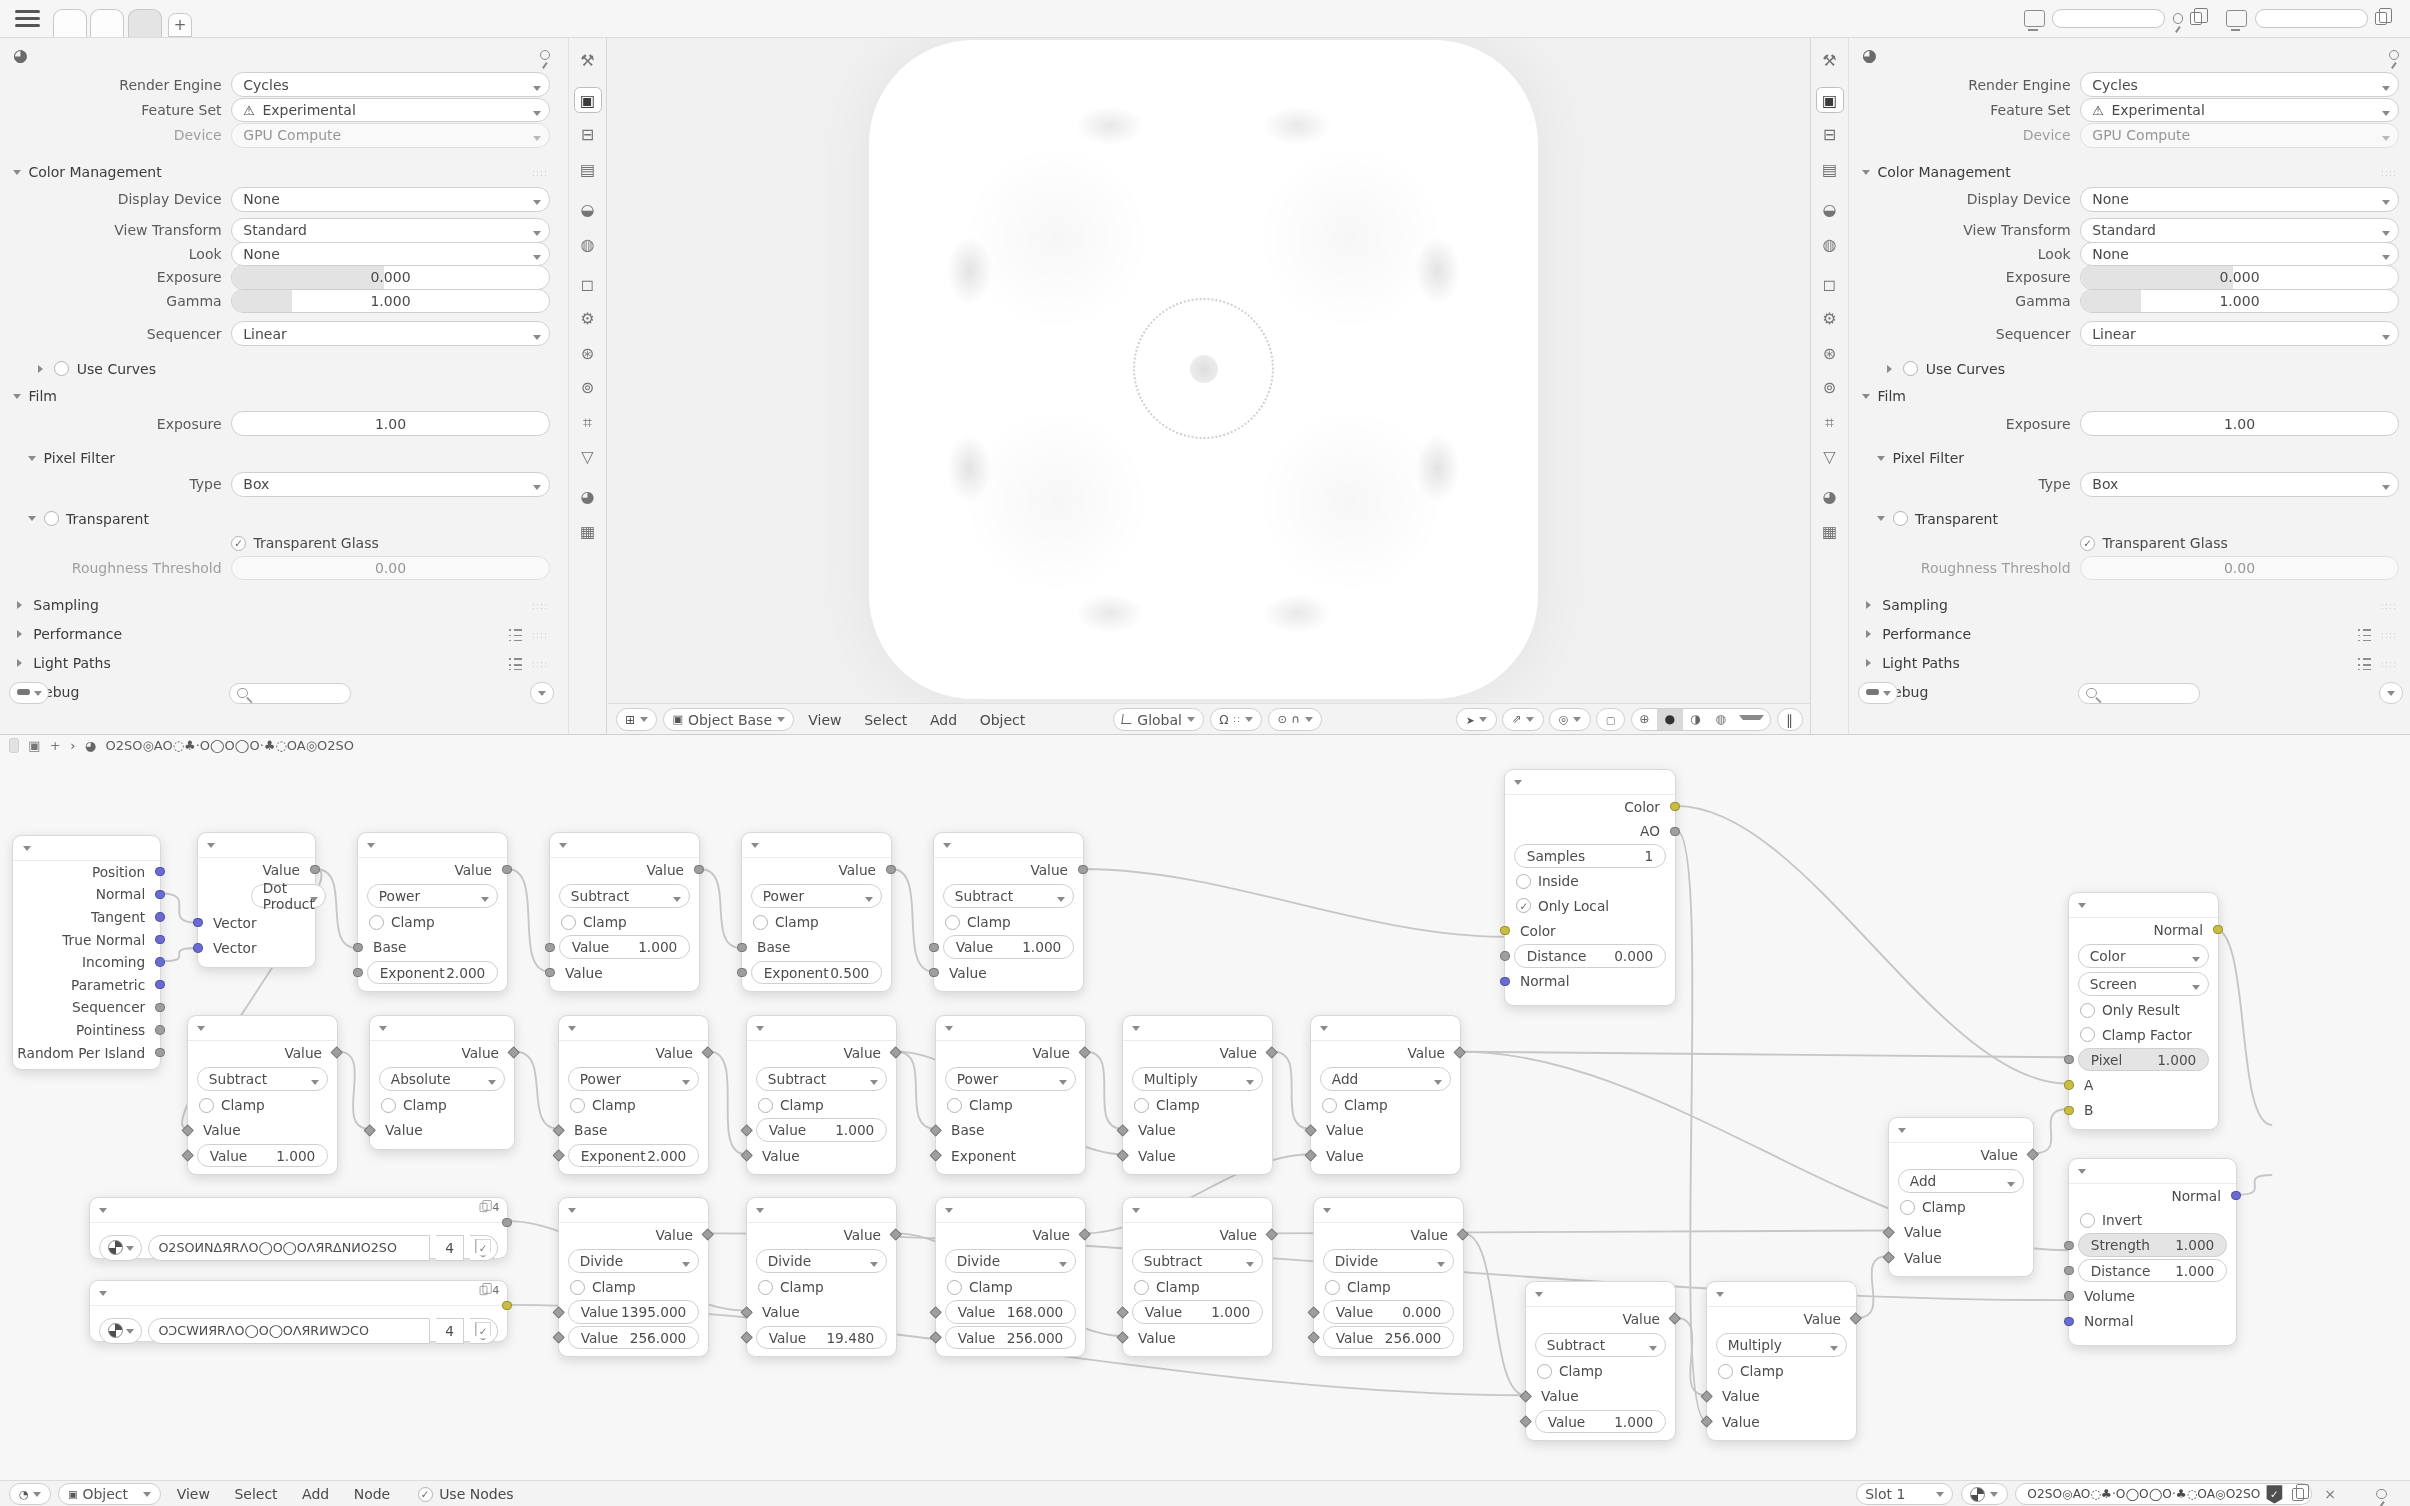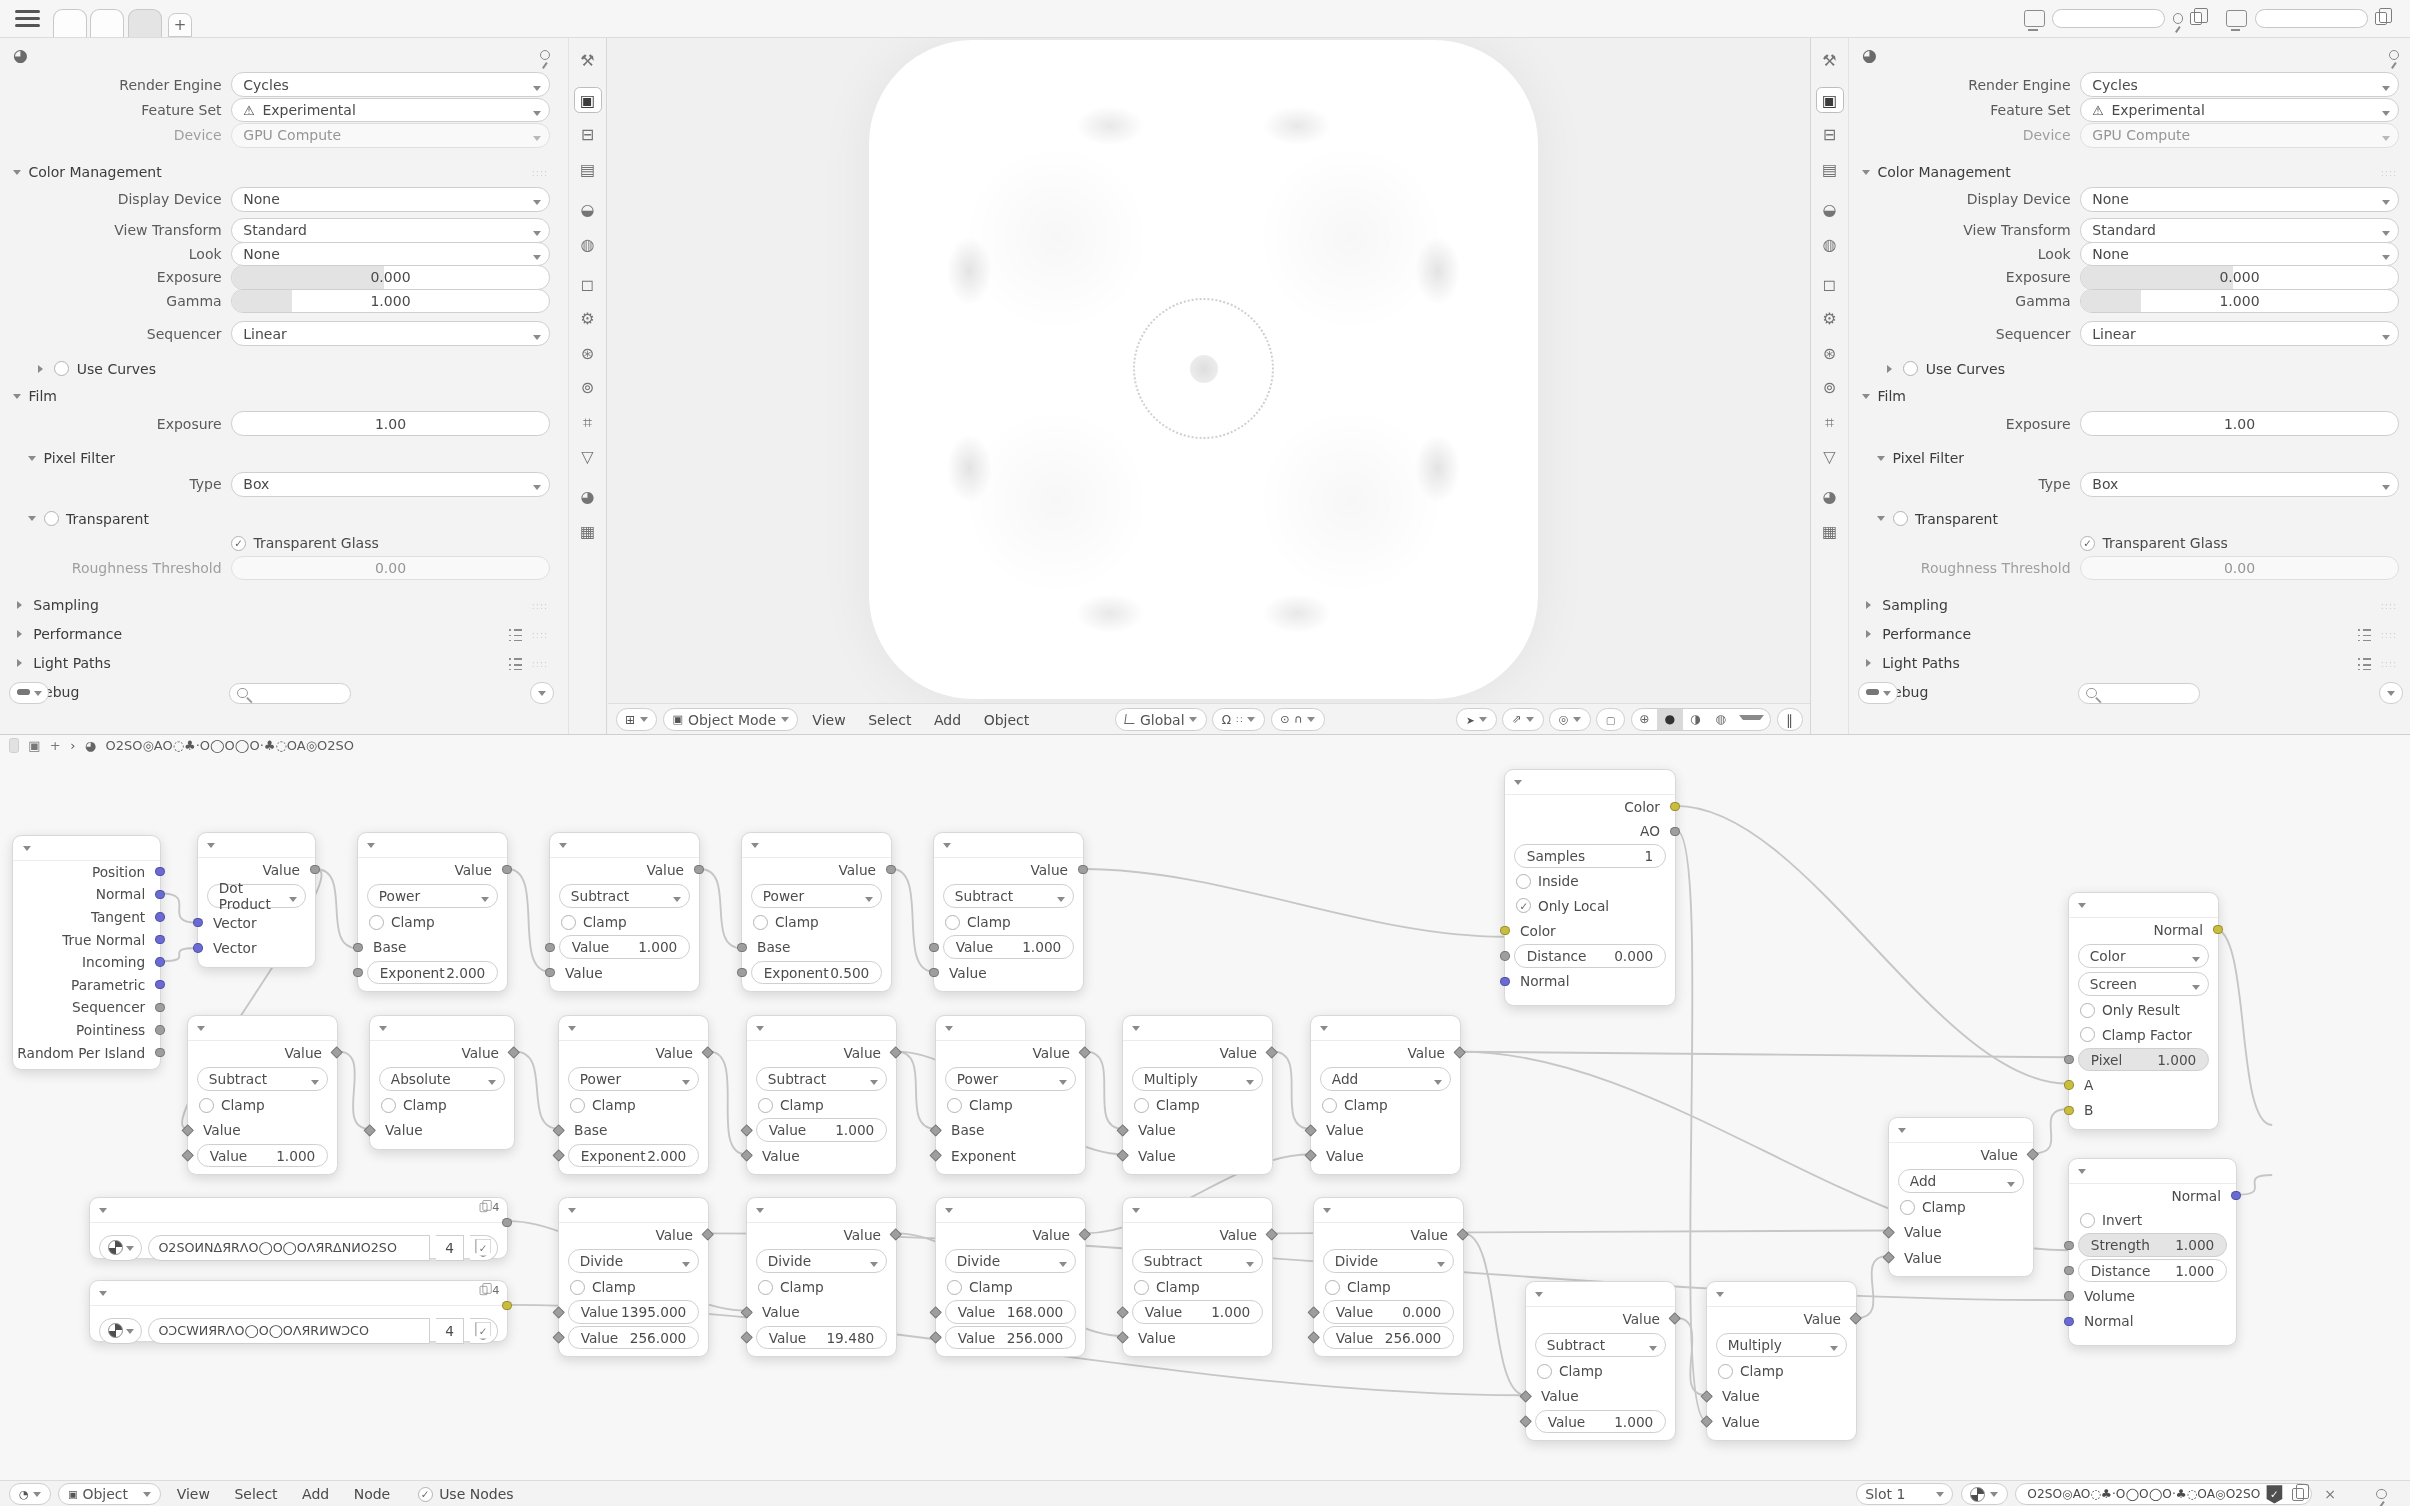--- a/index.html
+++ b/index.html
@@ -375,21 +375,21 @@
       <div id="vp-ring"></div>
       <div id="vp-core"></div>
     </div>
     <div id="vp-header">
         <div class="vbtn">
           <span style="font-size:12.2px;color:#555">⊞</span>
           <span class="car-d"></span>
         </div>
         <div class="vbtn">
           <span style="font-size:11.3px;color:#555">▣</span>
-          <span>Object Mode</span>
+          <span>Object Base</span>
           <span class="car-d"></span>
         </div>
         <div class="vmenu">View</div>
         <div class="vmenu">Select</div>
         <div class="vmenu">Add</div>
         <div class="vmenu">Object</div>
         <div style="flex: 0.55 1 0%;"></div>
         <div class="vbtn">
           <span class="axis-ic"></span>
           <span>Global</span>
@@ -738,21 +738,21 @@
           </div>
         </div>
         <div class="node" style="left: 197px; top: 76px; width: 119px; height: 136px;">
           <div class="nhead">
             <span class="car-d"></span>
           </div>
           <div class="nrow out" style="height: 24.5px;">
             <span>Value</span>
             <span class="sock outp c" style="background: rgb(158, 158, 158); top: 7.5px;"></span>
           </div>
-          <div class="nrow " style="height: 28px;">
+          <div class="nrow " style="height: 28px; margin-left: 44px;">
             <div class="ndd">
               <span>Dot Product</span>
               <span class="caret car-d"></span>
             </div>
           </div>
           <div class="nrow sockin" style="height: 25.4px;">
             <span>Vector</span>
             <span class="sock inp c" style="background: rgb(106, 106, 212); top: 8px;"></span>
           </div>
           <div class="nrow sockin" style="height: 25.4px;">

